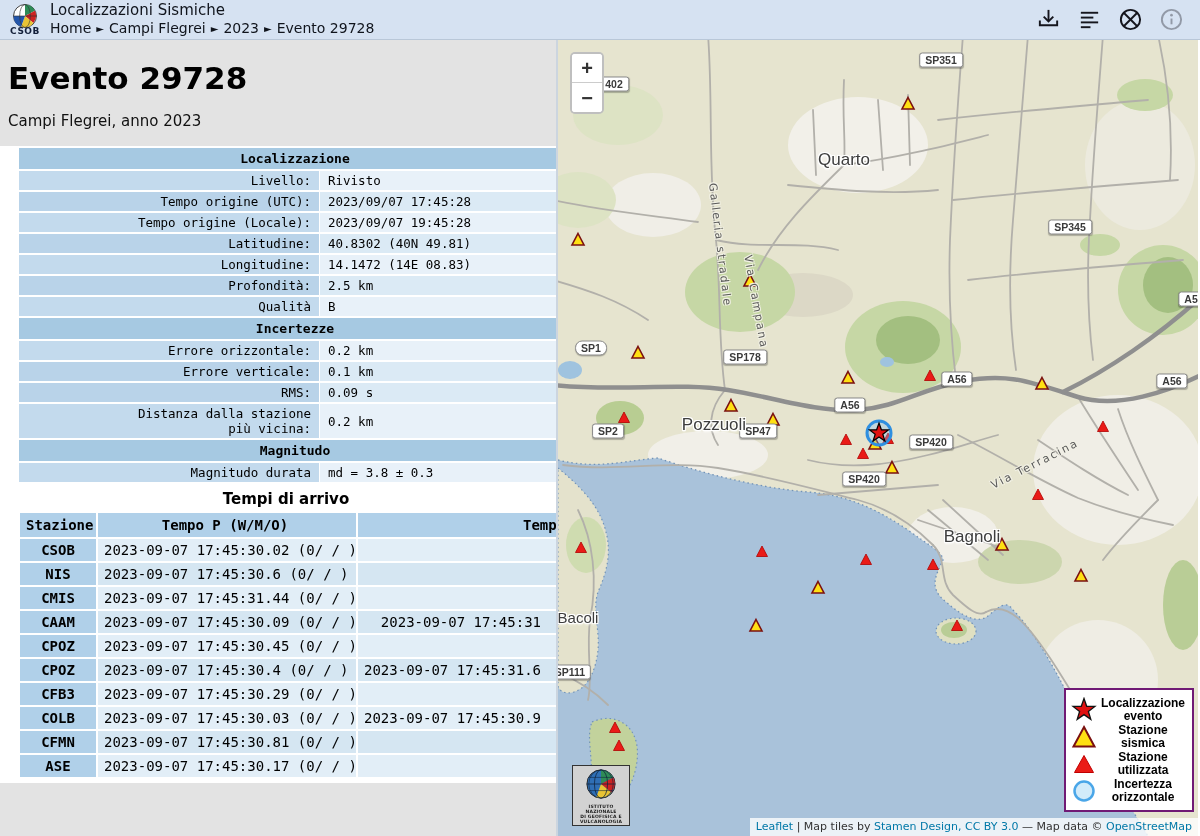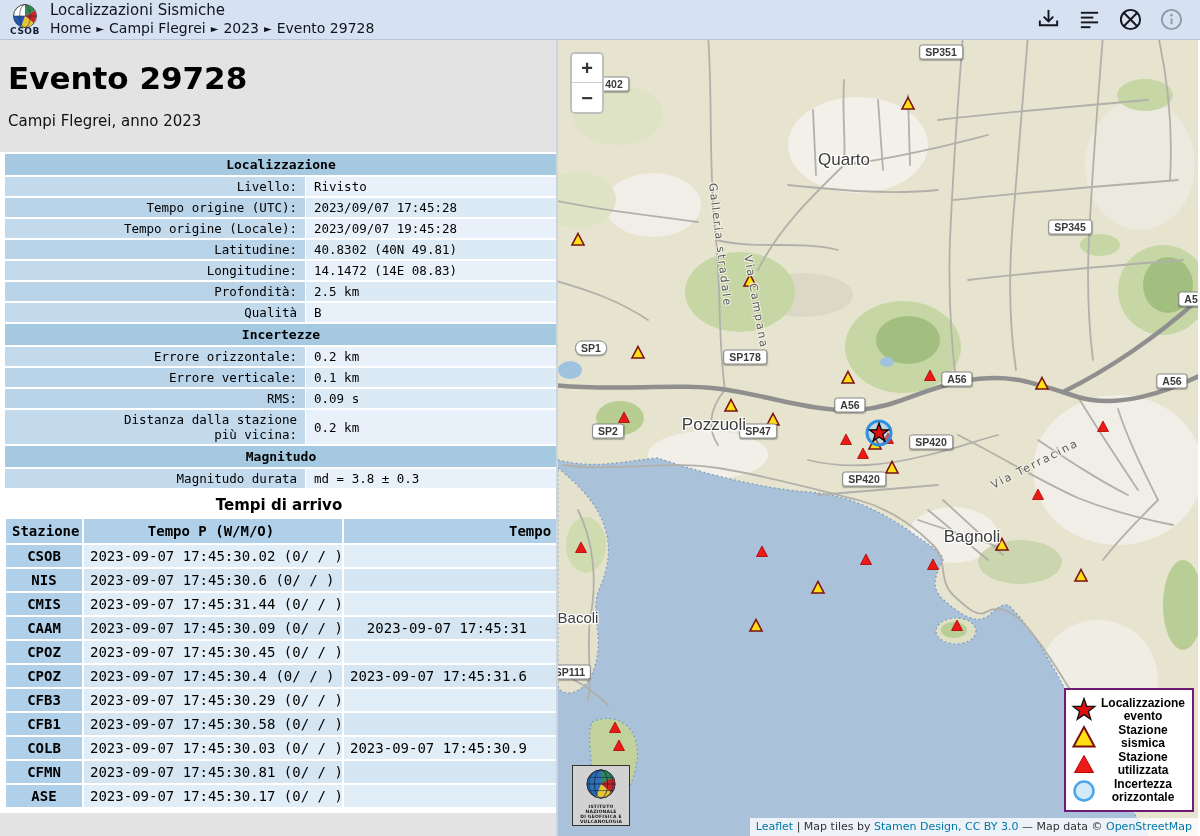--- a/index.html
+++ b/index.html
@@ -22,21 +22,21 @@
 
   
   .content { display:flex; height:796px; }
 
   
   .left-panel { width:558px; height:796px; background:#e3e3e3; overflow:hidden;
     border-right:2px solid #ccd5df; position:relative; }
   .page-title { margin:20px 0 0 8px; font-size:31px; font-weight:bold; color:#000; }
   .page-subtitle { margin:16px 0 0 8px; font-size:15px; color:#111; }
 
-  .tables-wrap { margin-top:22px; background:#fff; padding:0 0 4px 2px; }
+  .tables-wrap { margin-top:16px; background:#fff; padding:0 0 4px 16px; }
 
   table.info-table { width:554px; margin-left:2px; border-collapse:separate; border-spacing:1px 2px;
     table-layout:fixed; font-family:"DejaVu Sans Mono","Liberation Mono",monospace; font-size:12.5px; background:#fff; }
   table.info-table col.c-lbl { width:300px; }
   table.info-table th.section { background:#a6c9e2; font-weight:bold; text-align:center; padding:3px 0; font-size:13px; }
   table.info-table td { padding:2px 8px; vertical-align:middle; }
   table.info-table td.lbl { background:#c3daed; text-align:right; white-space:pre-line; }
   table.info-table td.val { background:#e8f1f9; text-align:left; white-space:pre; }
   table.info-table tr.alt td.lbl { background:#b9d3e9; }
   table.info-table tr.alt td.val { background:#dbeaf5; }
@@ -251,25 +251,20 @@
               <td class="ts"></td>
             </tr>
             <tr class="r1">
               <td class="st">CPOZ</td>
               <td class="tp">2023-09-07 17:45:30.4 (0/ / )</td>
               <td class="ts">2023-09-07 17:45:31.6</td>
             </tr>
             <tr class="r0">
               <td class="st">CFB3</td>
               <td class="tp">2023-09-07 17:45:30.29 (0/ / )</td>
-              <td class="ts"></td>
-            </tr>
-            <tr class="r1">
-              <td class="st">CFB1</td>
-              <td class="tp">2023-09-07 17:45:30.58 (0/ / )</td>
               <td class="ts"></td>
             </tr>
             <tr class="r0">
               <td class="st">COLB</td>
               <td class="tp">2023-09-07 17:45:30.03 (0/ / )</td>
               <td class="ts">2023-09-07 17:45:30.9</td>
             </tr>
             <tr class="r1">
               <td class="st">CFMN</td>
               <td class="tp">2023-09-07 17:45:30.81 (0/ / )</td>
@@ -407,21 +402,21 @@
           <polygon points="375,519 380.5,529.5 369.5,529.5" fill="#ea1b17" stroke="#b00000" stroke-width="0.8"></polygon>
           <polygon points="399,580 404.5,590.5 393.5,590.5" fill="#ea1b17" stroke="#b00000" stroke-width="0.8"></polygon>
           <polygon points="57,682 62.5,692.5 51.5,692.5" fill="#ea1b17" stroke="#b00000" stroke-width="0.8"></polygon>
           <polygon points="61,700 66.5,710.5 55.5,710.5" fill="#ea1b17" stroke="#b00000" stroke-width="0.8"></polygon>
           <circle cx="321" cy="393" r="12" fill="rgba(125,190,240,0.35)" stroke="#2f8fe0" stroke-width="3"></circle>
           <polygon points="321.0,383.0 323.4,389.8 330.5,389.9 324.8,394.2 326.9,401.1 321.0,397.0 315.1,401.1 317.2,394.2 311.5,389.9 318.6,389.8" fill="#e01010" stroke="#000" stroke-width="1.2"></polygon>
         </g>
     </svg>
 
     <div id="map-labels">
-        <div class="road-sign" style="left: 383px; top: 12px;">SP351</div>
+        <div class="road-sign" style="left: 383px; top: 20px;">SP351</div>
         <div class="road-sign" style="left: 56px; top: 44px;">402</div>
         <div class="road-sign" style="left: 512px; top: 187px;">SP345</div>
         <div class="road-sign" style="left: 636px; top: 259px;">A56</div>
         <div class="road-sign" style="left: 33px; top: 308px; border-radius: 7px;">SP1</div>
         <div class="road-sign" style="left: 187px; top: 317px;">SP178</div>
         <div class="road-sign" style="left: 292px; top: 365px;">A56</div>
         <div class="road-sign" style="left: 399px; top: 339px;">A56</div>
         <div class="road-sign" style="left: 614px; top: 341px;">A56</div>
         <div class="road-sign" style="left: 50px; top: 391px;">SP2</div>
         <div class="road-sign" style="left: 200px; top: 391px;">SP47</div>

